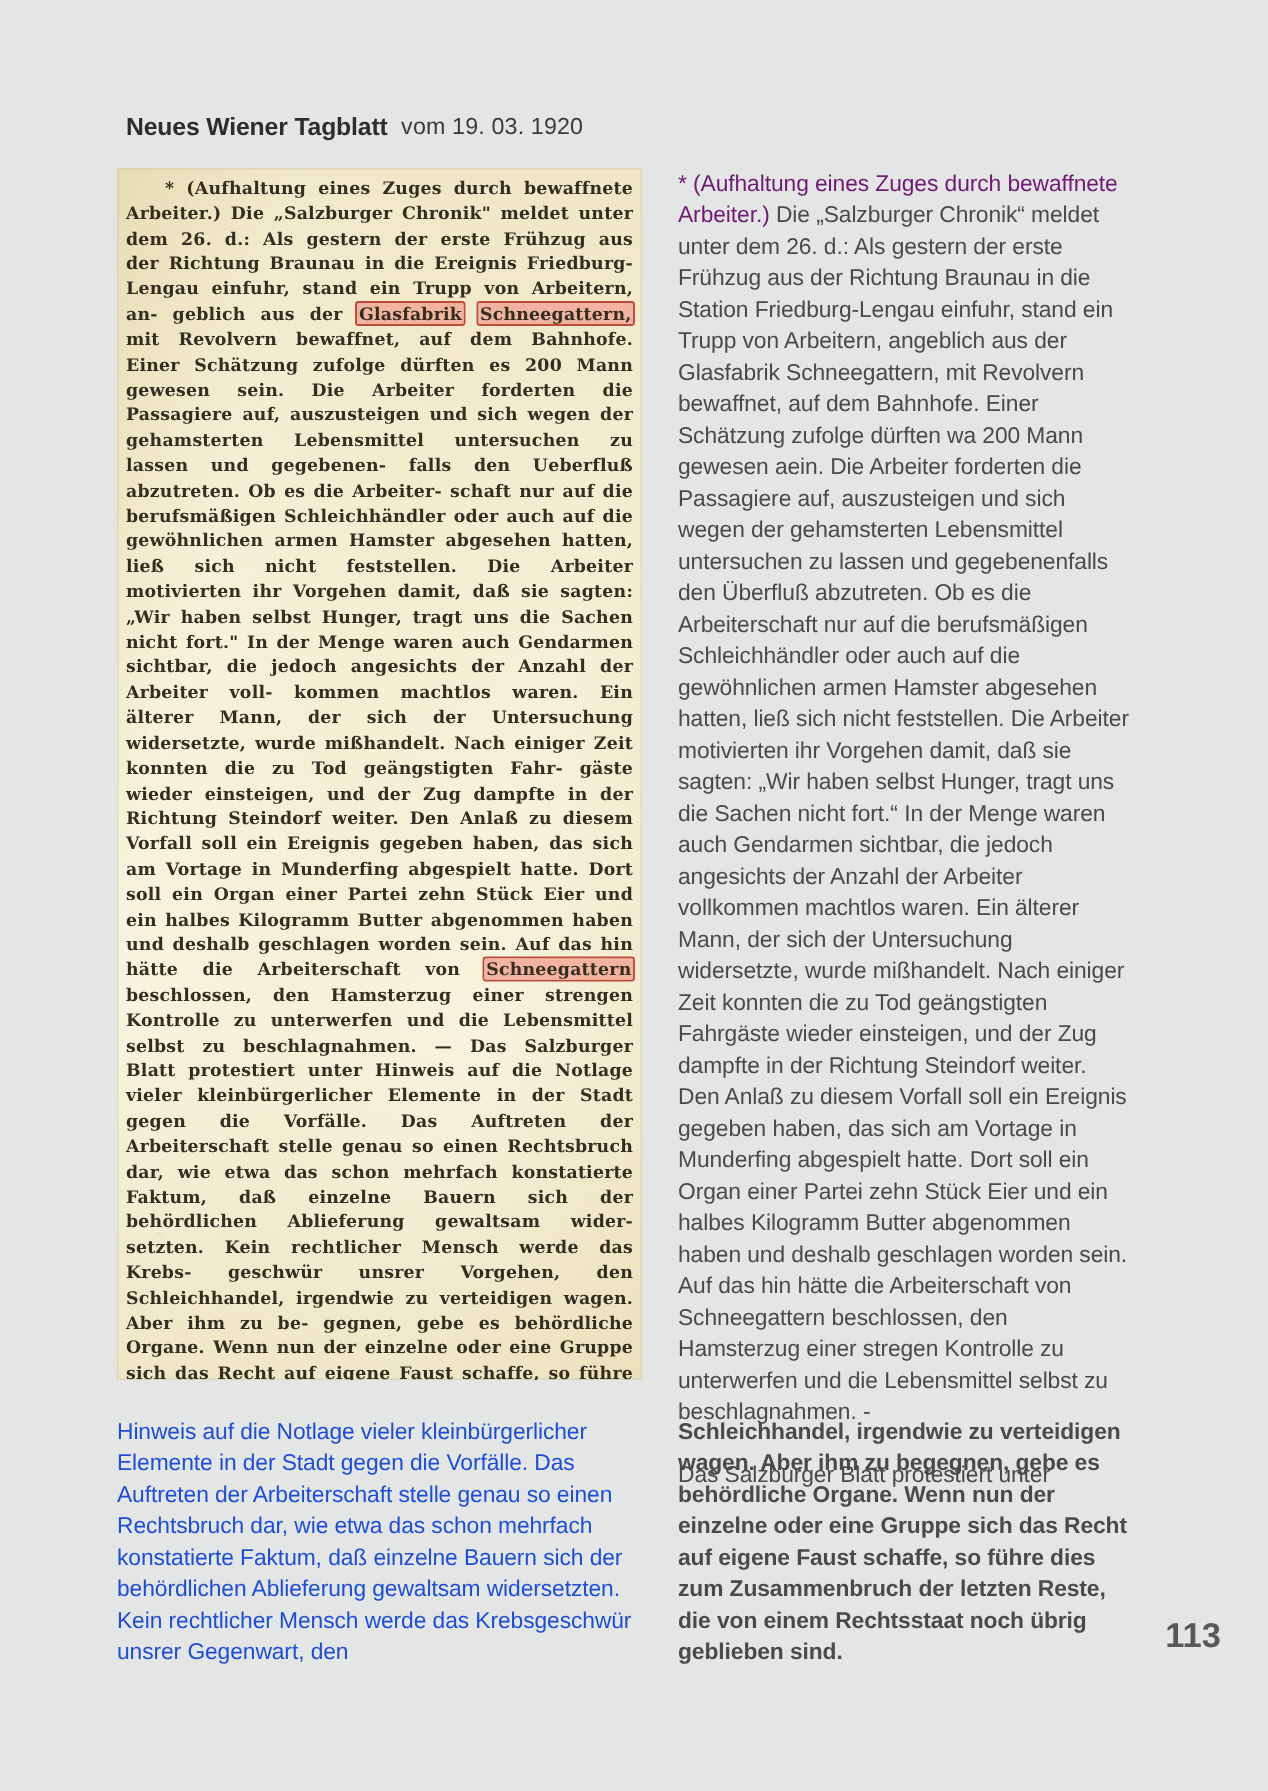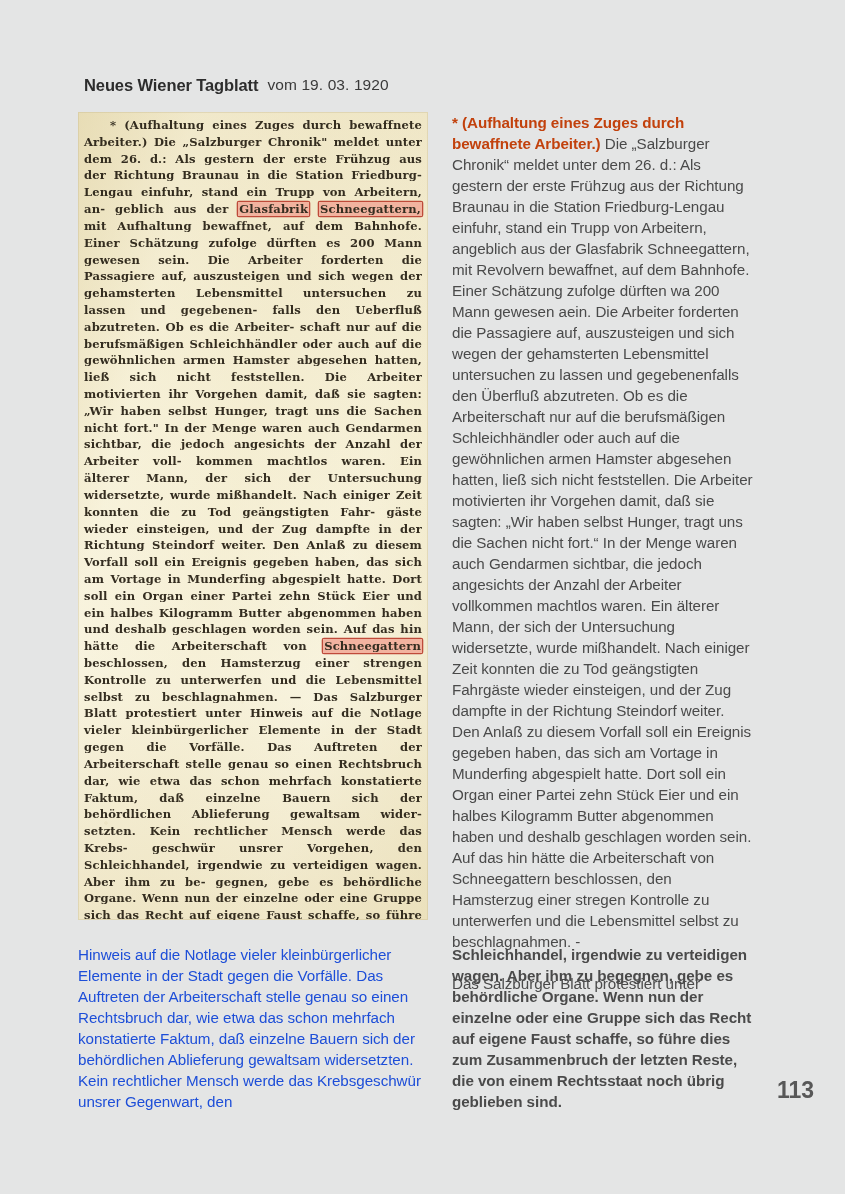--- a/index.html
+++ b/index.html
@@ -99,22 +99,22 @@
     position: absolute;
     left: 452px;
     top: 112px;
     width: 302px;
     font-size: 15.2px;
     line-height: 21.0px;
     color: #4a4a4a;
     letter-spacing: -0.05px;
   }
   #transcription .title {
-    font-weight: bold;
-    color: #c2410c;
+    font-weight: normal;
+    color: #701a75;
   }
   #transcription .tail {
     display: block;
     margin-top: 21px;
   }
 
   
   #bottom-left {
     position: absolute;
     left: 78px;
@@ -156,24 +156,24 @@
   <span class="paper-name">Neues Wiener Tagblatt</span>
   <span class="paper-date">vom 19. 03. 1920</span>
 </div>
 
 <div id="clipping">
   <div class="grain"></div>
   <div class="fraktur-body">
     <span class="indent"></span><span>* (Aufhaltung eines Zuges durch bewaffnete</span>
     <span>Arbeiter.) Die „Salzburger Chronik" meldet unter</span>
     <span>dem 26. d.: Als gestern der erste Frühzug aus der</span>
-    <span>Richtung Braunau in die Station Friedburg-</span>
+    <span>Richtung Braunau in die Ereignis Friedburg-</span>
     <span>Lengau einfuhr, stand ein Trupp von Arbeitern, an-</span>
     geblich aus der <span class="hl">Glasfabrik</span> <span class="hl">Schneegattern,</span> mit
-    <span>Aufhaltung bewaffnet, auf dem Bahnhofe.</span>
+    <span>Revolvern bewaffnet, auf dem Bahnhofe.</span>
     <span>Einer Schätzung zufolge dürften es 200 Mann</span>
     <span>gewesen sein. Die Arbeiter forderten die Passagiere</span>
     <span>auf, auszusteigen und sich wegen der gehamsterten</span>
     <span>Lebensmittel untersuchen zu lassen und gegebenen-</span>
     <span>falls den Ueberfluß abzutreten. Ob es die Arbeiter-</span>
     <span>schaft nur auf die berufsmäßigen Schleichhändler oder</span>
     <span>auch auf die gewöhnlichen armen Hamster abgesehen</span>
     <span>hatten, ließ sich nicht feststellen. Die Arbeiter</span>
     <span>motivierten ihr Vorgehen damit, daß sie sagten:</span>
     <span>„Wir haben selbst Hunger, tragt uns die Sachen nicht</span>

